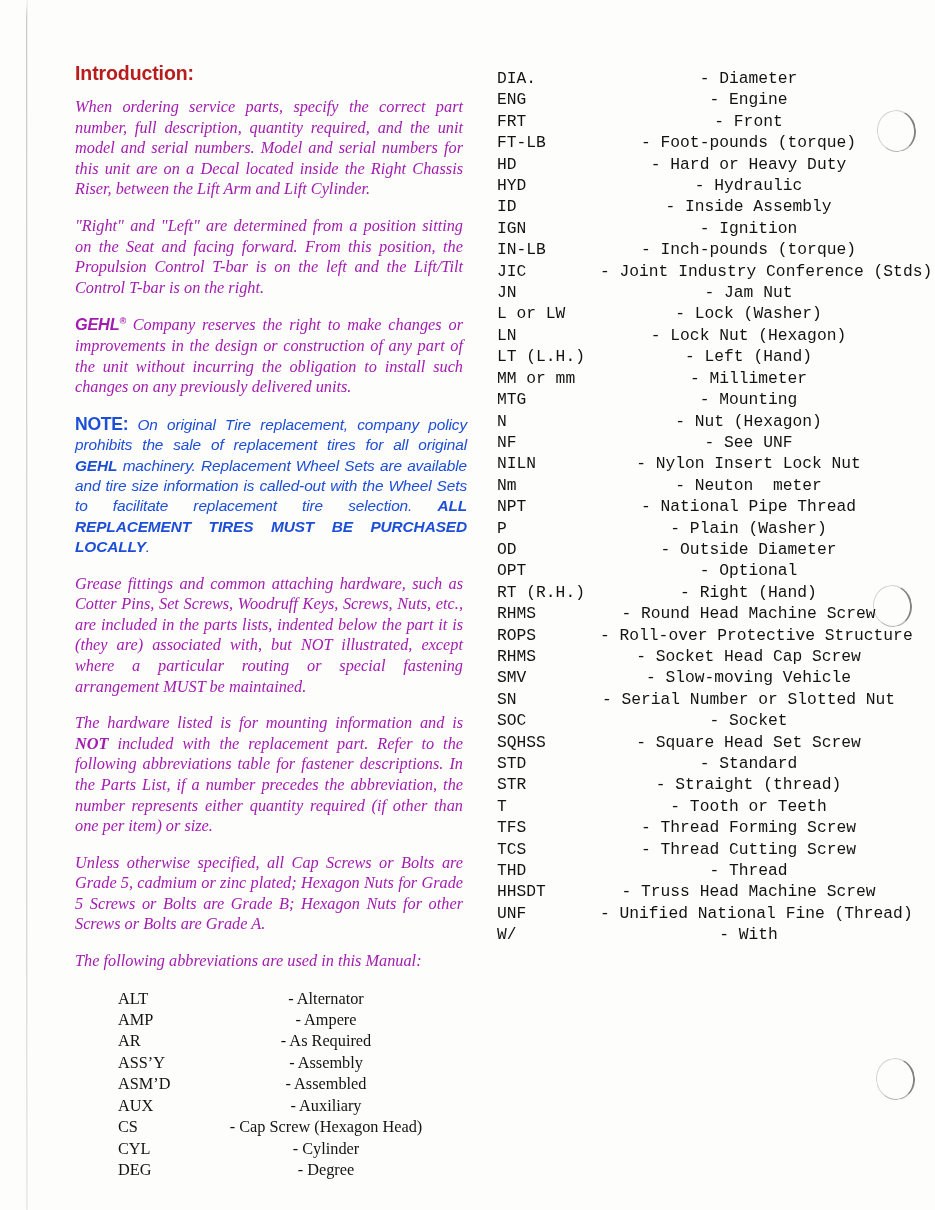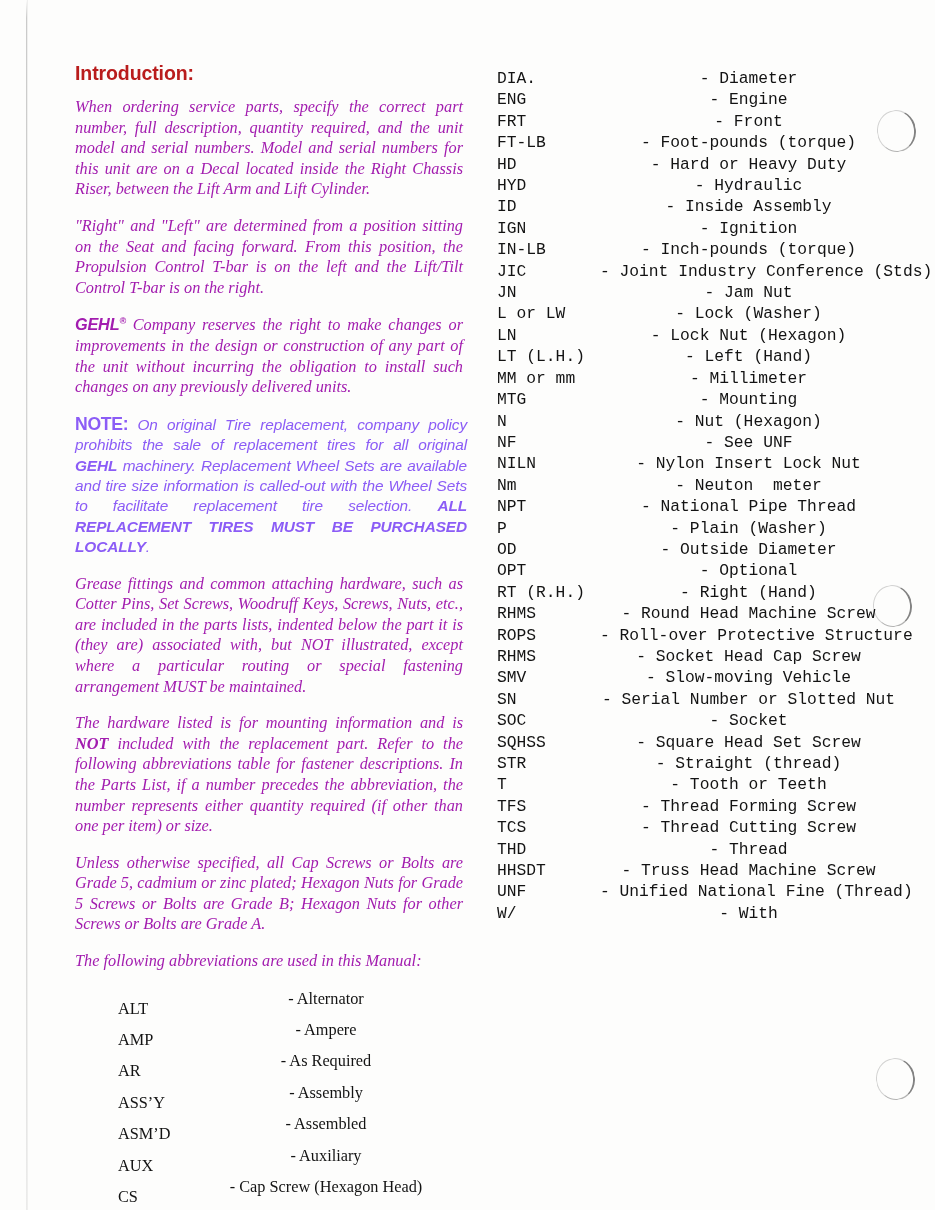--- a/index.html
+++ b/index.html
@@ -105,21 +105,21 @@
   .bold-serif { font-weight: bold; }
 
   
   p.note-para {
     font-family: "Liberation Sans", "DejaVu Sans", sans-serif;
     font-style: italic;
     font-size: 15.4px;
     line-height: 20.4px;
     text-align: justify;
     margin: 0 0 16px 0;
-    color: #8b5cf6;
+    color: #1d4ed8;
     letter-spacing: -0.1px;
   }
   p.note-para .note-label {
     font-style: normal;
     font-weight: bold;
     font-size: 17.6px;
     letter-spacing: -0.3px;
   }
   p.note-para .note-strong {
     font-weight: bold;
@@ -131,21 +131,21 @@
     padding: 0;
     list-style: none;
   }
   .abbr-row {
     display: flex;
     font-size: 16.3px;
     line-height: 21.4px;
     color: #131313;
   }
   .col-left .abbr-list { margin-left: 43px; }
-  .col-left .abbr-term { width: 67px; flex: 0 0 67px; margin-top: 10px; }
+  .col-left .abbr-term { width: 67px; flex: 0 0 67px; }
   .col-right .abbr-term { width: 103px; flex: 0 0 103px; }
   .abbr-def { flex: 1 1 auto; white-space: pre; text-align: center; }
 
   .intro-lead { margin-bottom: 10px; }
 </style>
 </head>
 <body>
 
 <div class="page">
 
@@ -341,20 +341,24 @@
         </li>
         <li class="abbr-row">
           <span class="abbr-term">SOC</span>
           <span class="abbr-def">- Socket</span>
         </li>
         <li class="abbr-row">
           <span class="abbr-term">SQHSS</span>
           <span class="abbr-def">- Square Head Set Screw</span>
         </li>
         <li class="abbr-row">
+          <span class="abbr-term">STD</span>
+          <span class="abbr-def">- Standard</span>
+        </li>
+        <li class="abbr-row">
           <span class="abbr-term">STR</span>
           <span class="abbr-def">- Straight (thread)</span>
         </li>
         <li class="abbr-row">
           <span class="abbr-term">T</span>
           <span class="abbr-def">- Tooth or Teeth</span>
         </li>
         <li class="abbr-row">
           <span class="abbr-term">TFS</span>
           <span class="abbr-def">- Thread Forming Screw</span>

